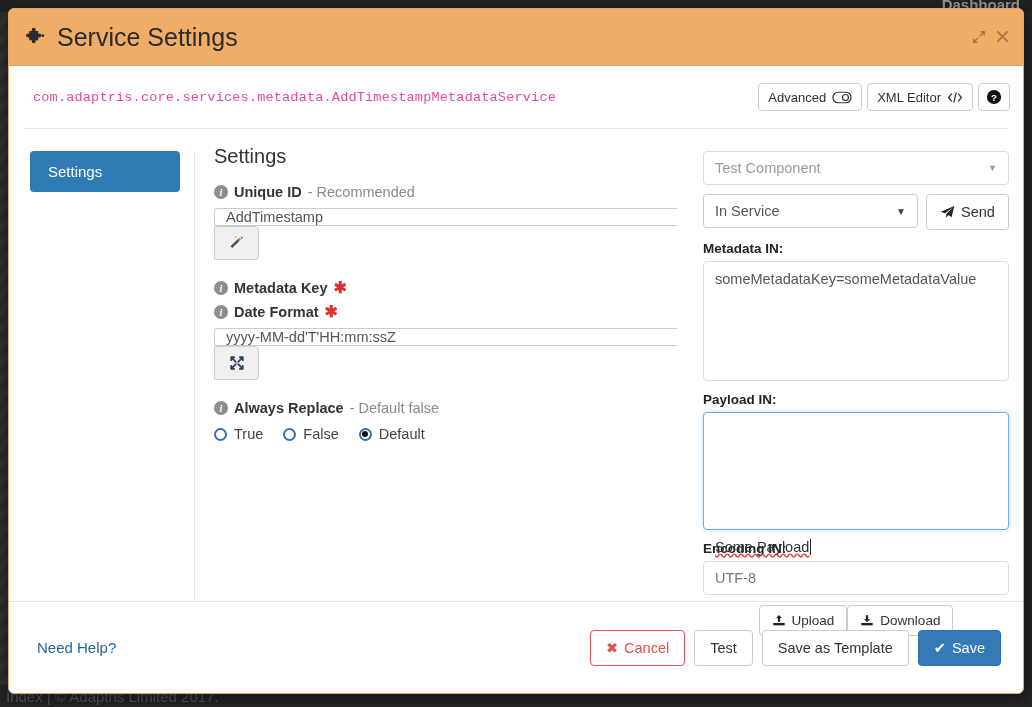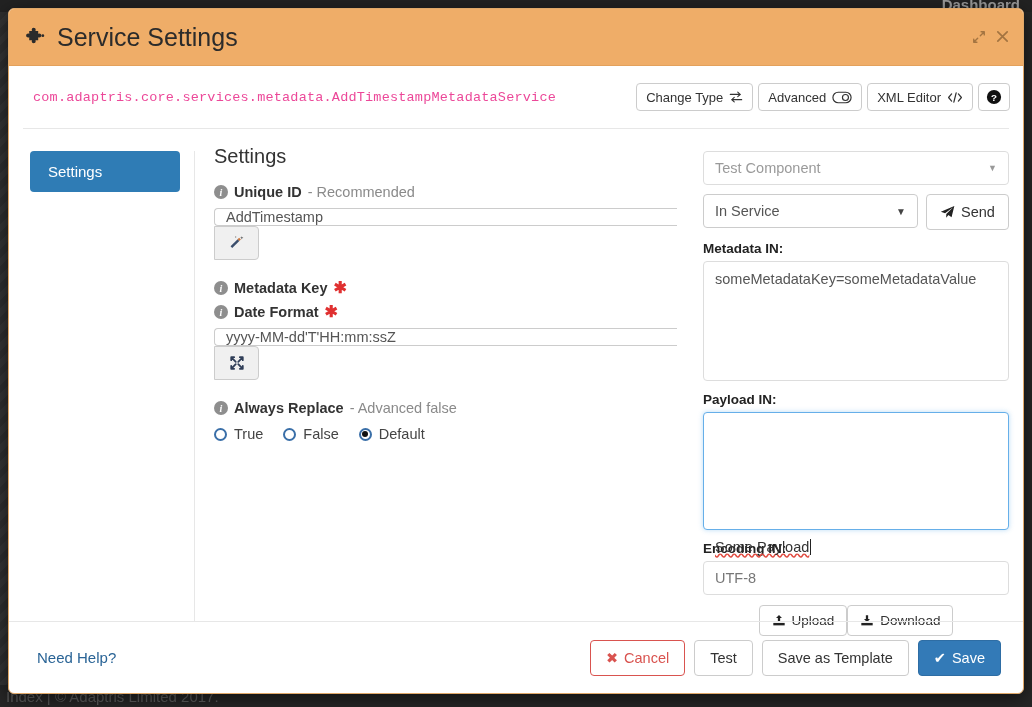--- a/index.html
+++ b/index.html
@@ -246,21 +246,21 @@
   .btn-sm {
     border: 1px solid #ccc; border-radius: 4px; background: #fff;
     font-size: 13.5px; color: #333; cursor: pointer;
     padding: 7px 12px;
     display: inline-flex; align-items: center; gap: 6px;
   }
 
   
   #modal-footer {
     flex: none;
-    height: 72px;
+    height: 92px;
     border-top: 1px solid #e7e7e7;
     display: flex; align-items: center; justify-content: space-between;
     padding: 0 22px 0 28px;
   }
   #need-help {
     color: #2a6496; font-size: 15px; cursor: pointer;
   }
   #footer-btns { display: flex; align-items: center; gap: 9px; }
   .fbtn {
     height: 36px; border-radius: 4px; cursor: pointer;
@@ -309,29 +309,20 @@
           <path d="M3 3l10 10M13 3L3 13"></path>
         </svg>
       </span>
     </div>
   </div>
 
   <div id="subheader">
     <div id="class-path">com.adaptris.core.services.metadata.AddTimestampMetadataService</div>
     <div id="toolbar">
       <div class="tbtn">
-        <span>Change Type</span>
-        <span>
-          <svg viewBox="0 0 16 16" width="14" height="14" stroke="#333" stroke-width="1.3" fill="none" stroke-linecap="round">
-            <path d="M1.5 5h11M10 2.5 12.8 5 10 7.5"></path>
-            <path d="M14.5 11h-11M6 8.5 3.2 11 6 13.5"></path>
-          </svg>
-        </span>
-      </div>
-      <div class="tbtn">
         <span>Advanced</span>
         <span>
           <svg viewBox="0 0 22 14" width="20" height="13" fill="none" stroke="#333" stroke-width="1.3">
             <rect x="1" y="1.2" width="20" height="11.6" rx="5.8"></rect>
             <circle cx="14.8" cy="7" r="3.3"></circle>
           </svg>
         </span>
       </div>
       <div class="tbtn">
         <span>XML Editor</span>
@@ -414,21 +405,21 @@
               </svg>
             </span>
           </div>
         </div>
       </div>
 
       <div class="field">
         <div class="field-label">
           <span class="info-ico">i</span>
           <span>Always Replace</span>
-          <span class="hint">- Advanced false</span>
+          <span class="hint">- Default false</span>
         </div>
         <div class="radio-row">
           <label class="radio-item">
             <span class="radio-circle"></span>
             <span class="radio-label">True</span>
           </label>
           <label class="radio-item">
             <span class="radio-circle"></span>
             <span class="radio-label">False</span>
           </label>

